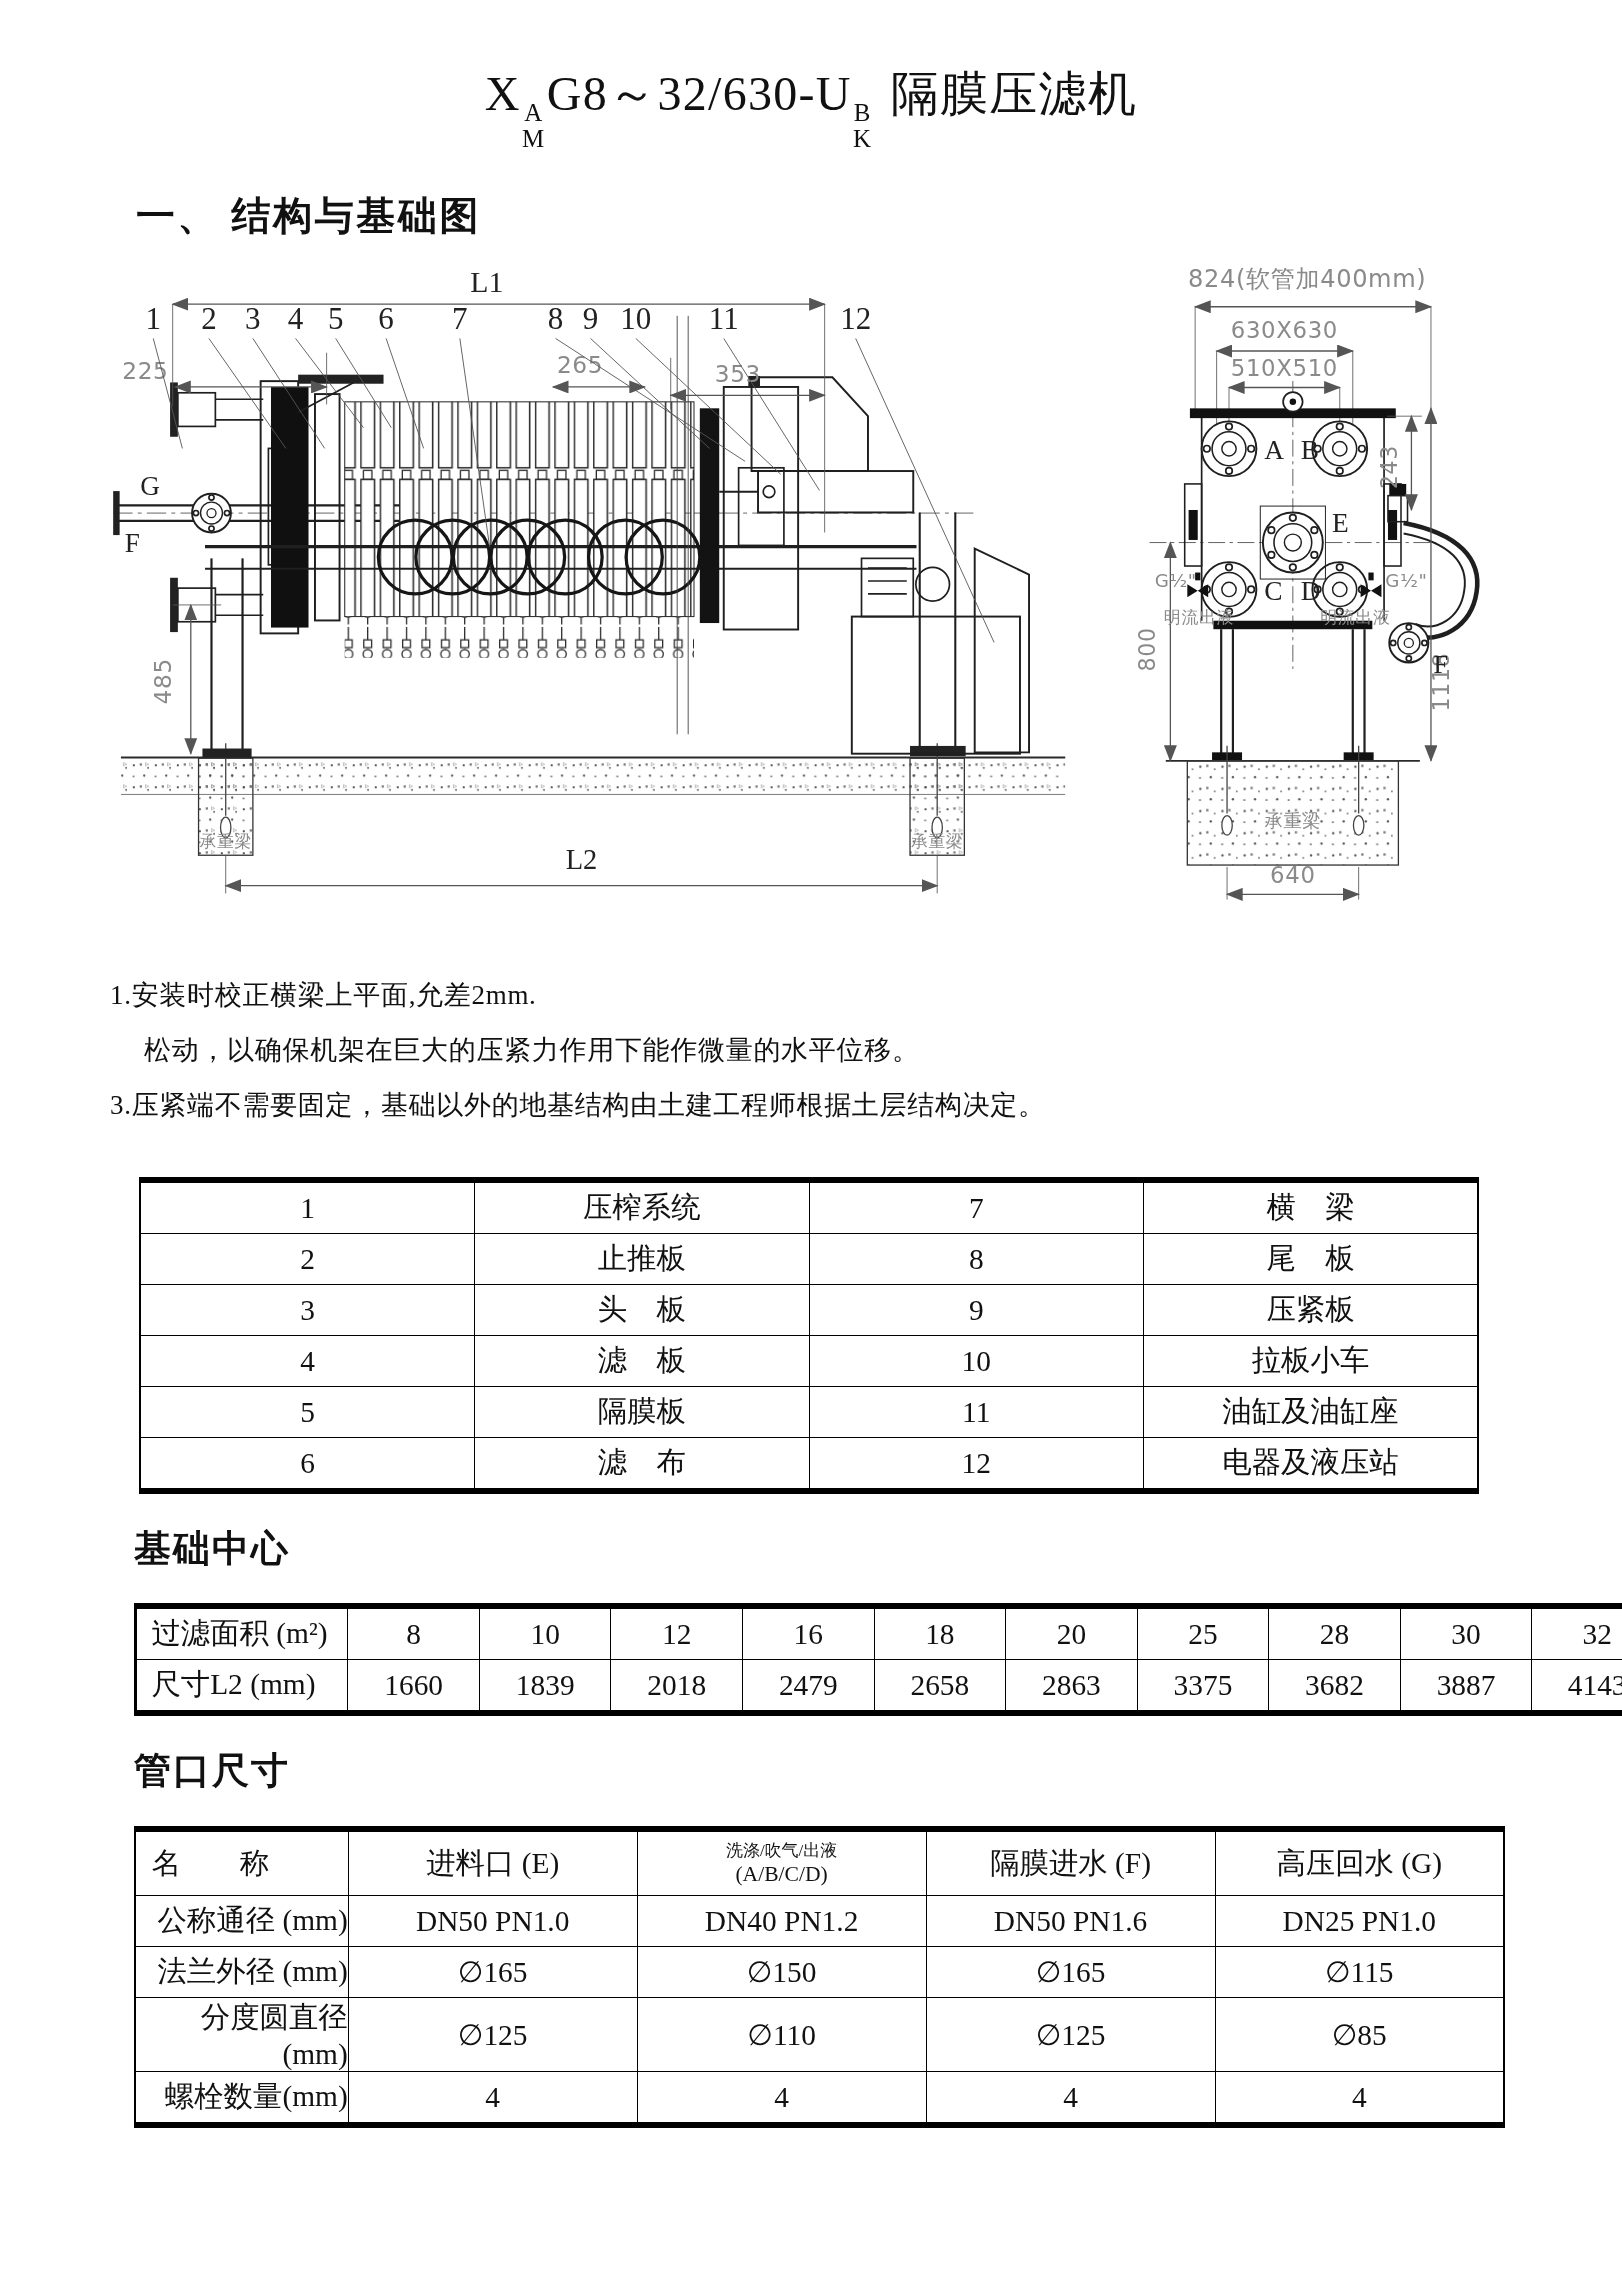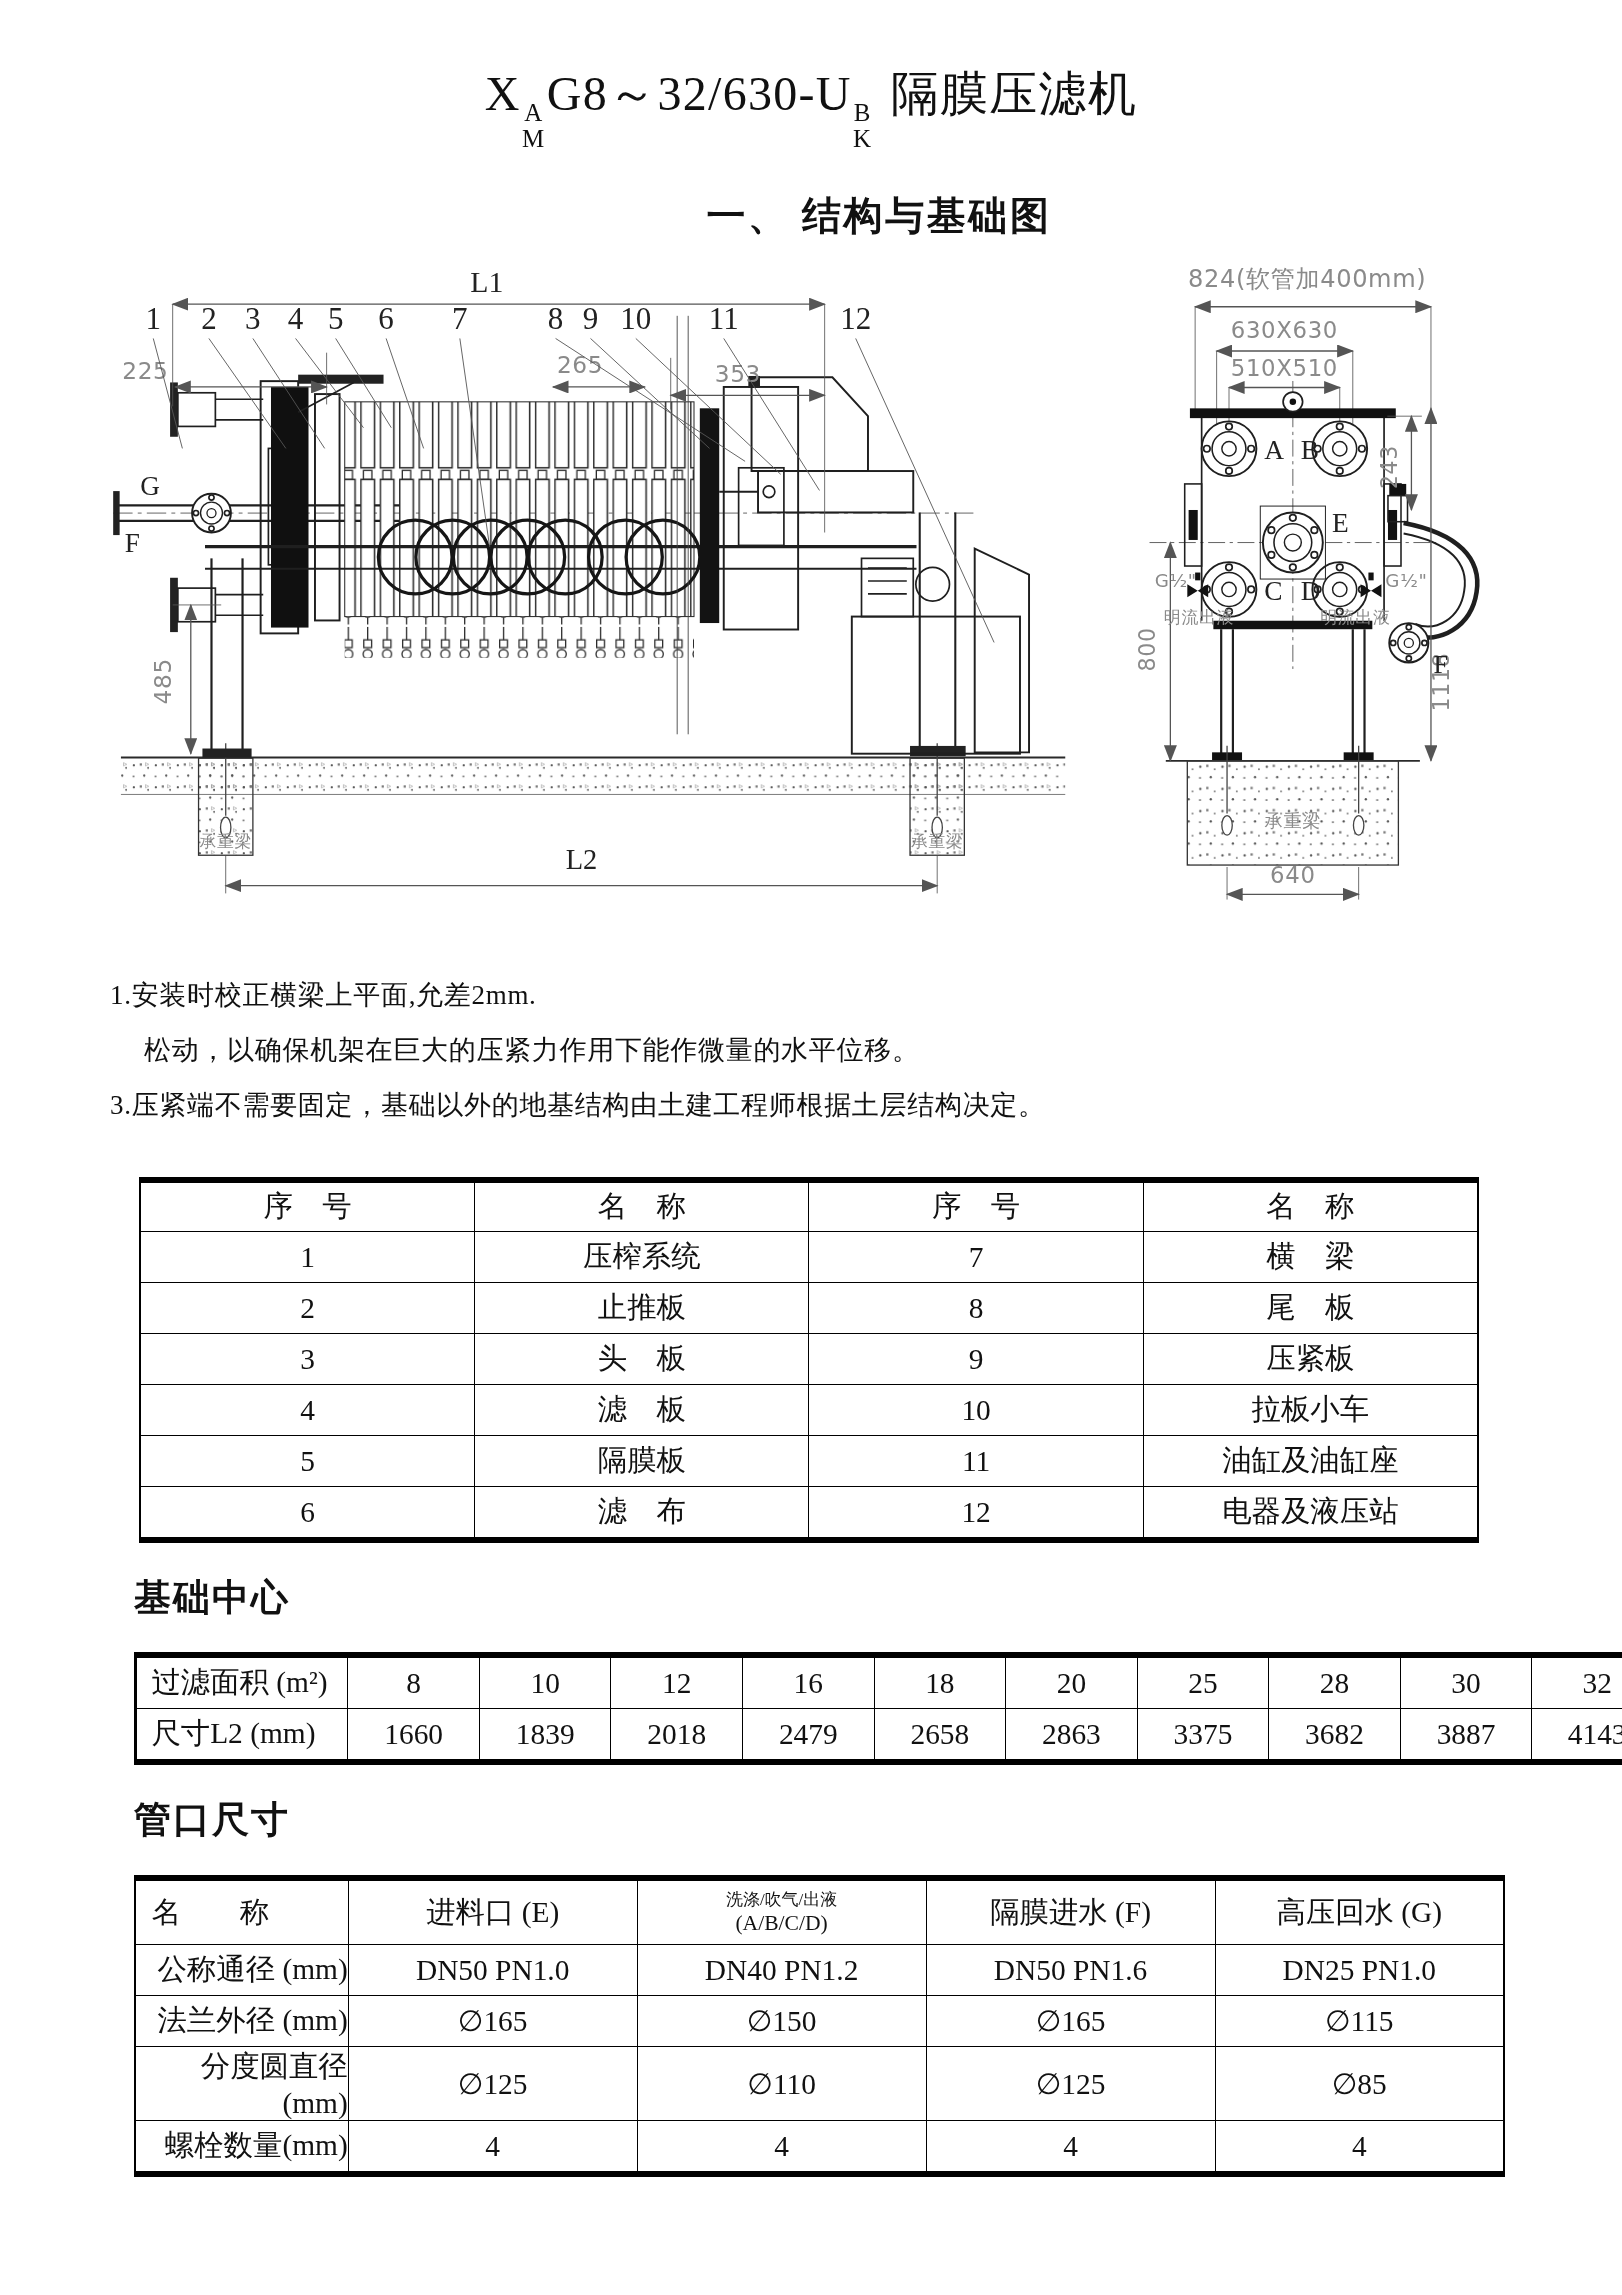--- a/index.html
+++ b/index.html
@@ -26,21 +26,20 @@
     vertical-align:-0.45em;
     text-align:center;
     padding:0 1.3px;
   }
   .title .suffix{margin-left:17px;}
   .sec-heading{
     margin:38px 0 0 136px;
     font-size:39px;
     font-weight:bold;
     letter-spacing:2.6px;
-    text-align:center;
   }
   .drawings{
     margin:9.2px 19.6px 0 108px;
     display:flex;
     gap:11.8px;
     height:658px;
   }
   .drawings svg{display:block;}
   .notes{
     margin:58px 39px 0 110px;
@@ -476,26 +475,20 @@
   </div>
 
   <div class="notes">
     <div>1.安装时校正横梁上平面,允差2mm.</div>
     <div class="indent">松动，以确保机架在巨大的压紧力作用下能作微量的水平位移。</div>
     <div>3.压紧端不需要固定，基础以外的地基结构由土建工程师根据土层结构决定。</div>
   </div>
 
   <table class="t parts tb-heavy">
     <tbody>
-        <tr>
-      <th style="width:25%">序　号</th>
-      <th style="width:25%">名　称</th>
-      <th style="width:25%">序　号</th>
-      <th style="width:25%">名　称</th>
-    </tr>
     <tr>
       <td>1</td>
       <td>压榨系统</td>
       <td>7</td>
       <td>横　梁</td>
     </tr>
     <tr>
       <td>2</td>
       <td>止推板</td>
       <td>8</td>

